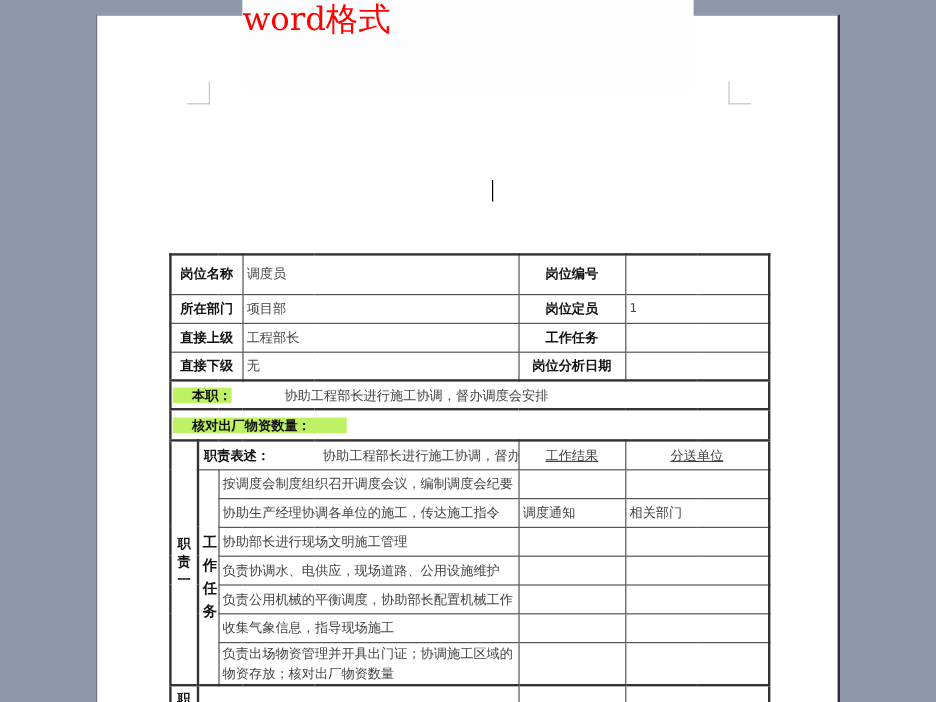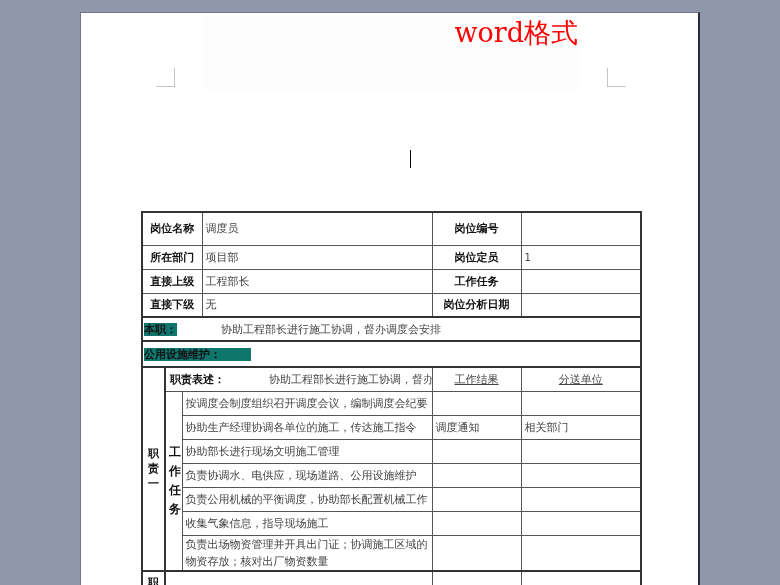--- a/index.html
+++ b/index.html
@@ -15,23 +15,23 @@
     }
     .page {
       position: absolute; left: 80px; top: 12px; width: 620px; height: 600px;
       background: #ffffff;
       border-left: 1px solid #6f7486;
       border-top: 1px solid #6f7486;
       border-right: 2px solid #2b2f3a;
       box-sizing: border-box;
     }
     .banner {
-      position: absolute; left: 202px; top: 16px; width: 376px; height: 74px;
+      position: absolute; left: 202px; top: 0; width: 376px; height: 74px;
       background: #fdfdfd;
-      text-align: right;
+      text-align: left;
       color: #ff0000;
       font-family: "DejaVu Serif", "Liberation Serif", serif;
     }
     .banner .l1 { font-size: 27px; line-height: 30px; margin-top: 2px; letter-spacing: 0px; }
     .banner .l2 { font-size: 34px; line-height: 40px; letter-spacing: 1px; }
     .corner {
       position: absolute; width: 18px; height: 18px; border-color: #c4c4c4; border-style: solid;
     }
     .corner.tl { left: 156px; top: 68px; border-width: 0 1px 1px 0; }
     .corner.tr { left: 607px; top: 68px; border-width: 0 0 1px 1px; }
@@ -54,21 +54,21 @@
       border: 1px solid #555;
       padding: 0 3px;
       height: 24px;
       box-sizing: border-box;
       vertical-align: middle;
       overflow: hidden;
       white-space: nowrap;
     }
     .lbl { font-weight: bold; color: #111; text-align: center; }
     .val { color: #444; margin-left: 44px; }
-    .hl { background: #0f766e; font-weight: bold; color: #111; }
+    .hl { background: #bef264; font-weight: bold; color: #111; padding-left: 16px; }
     .vert { text-align: center; font-weight: bold; color: #111; white-space: normal !important; line-height: 16px; }
     .task { color: #444; }
     .wrap { white-space: normal !important; line-height: 17px; margin-left: 47px; }
     .hdr-c { text-align: center; color: #444; text-decoration: underline; }
   </style>
 </head>
 <body>
 
 <div class="topbar"></div>
 
@@ -124,21 +124,21 @@
   </tr>
 
   <tr>
     <td colspan="8" style="padding-left:1px; border-top:2px solid #333; border-bottom:2px solid #333">
       <span class="hl">本职：</span><span class="val">协助工程部长进行施工协调，督办调度会安排</span>
     </td>
   </tr>
 
   <tr>
     <td colspan="8" style="padding-left:1px; height:26px; border-bottom:2px solid #333">
-      <span class="hl" style="padding-right:30px">公用设施维护：</span>
+      <span class="hl" style="padding-right:30px">核对出厂物资数量：</span>
     </td>
   </tr>
 
   <tr>
     <td rowspan="8" class="vert" style="border-right:2px solid #333">
       <span style="display:inline-block; width:12px; word-break:break-all; line-height:15px">职责一</span>
     </td>
     <td colspan="4" style="padding-left:4px">
       <span class="lbl">职责表述：</span><span class="val">协助工程部长进行施工协调，督办调度会安排</span>
     </td>

